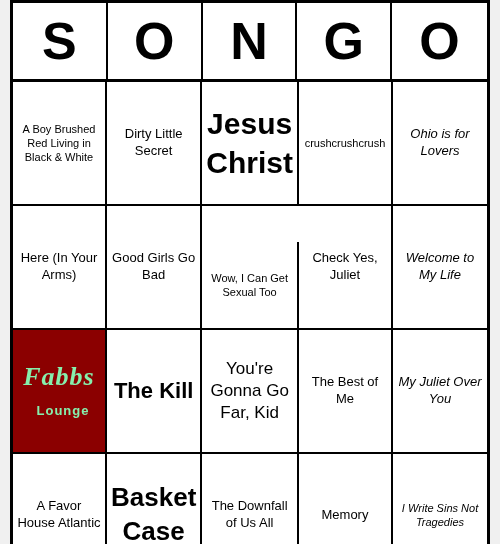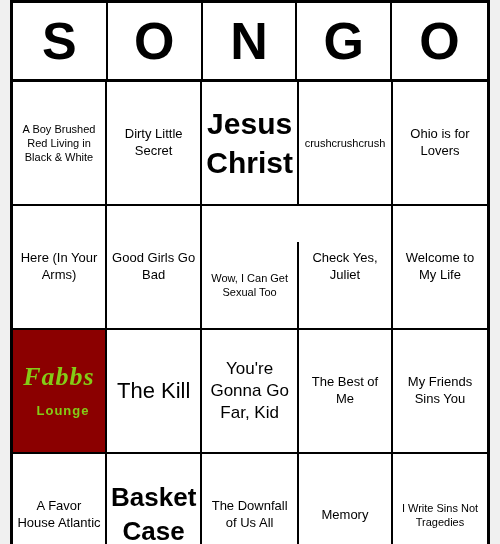--- a/index.html
+++ b/index.html
@@ -45,27 +45,28 @@
       align-items: center;
       justify-content: center;
       padding: 4px;
       text-align: center;
       font-size: 13px;
       line-height: 1.3;
       position: relative;
     }
     .bingo-cell:nth-child(5n) {
       border-right: none;
+      font-style: italic;
     }
     .bingo-cell:nth-child(n+21) {
       border-bottom: none;
     }
     .free-space {
       background: #8B0000;
-      color: #84cc16;
+      color: #86efac;
       font-size: 22px;
       font-weight: bold;
       font-family: 'Times New Roman', serif;
       font-style: italic;
       letter-spacing: 1px;
     }
   </style>
 </head>
 <body>
 
@@ -84,23 +85,23 @@
       <div class="bingo-cell" style="font-size: 11px;">crushcrushcrush</div>
       <div class="bingo-cell">Ohio is for Lovers</div>
       <div class="bingo-cell">Here (In Your Arms)</div>
       <div class="bingo-cell">Good Girls Go Bad</div>
       <div class="bingo-cell" style="font-size: 11px; margin-top: 36px;">Wow, I Can Get Sexual Too</div>
       <div class="bingo-cell">Check Yes, Juliet</div>
       <div class="bingo-cell">Welcome to My Life</div>
       <div class="bingo-cell free-space">
         <div><span style="font-size:26px; font-style:italic; font-family: serif; font-weight:bold;">Fabbs</span><br><span style="font-size:13px; font-style:normal; font-family: Arial; margin-left: 8px;">Lounge</span></div>
       </div>
-      <div class="bingo-cell" style="font-size: 22px; font-weight: normal;">The Kill</div>
+      <div class="bingo-cell" style="font-size: 22px; font-weight: bold;">The Kill</div>
       <div class="bingo-cell" style="font-size: 17px;">You're Gonna Go Far, Kid</div>
       <div class="bingo-cell">The Best of Me</div>
-      <div class="bingo-cell">My Friends Sins You</div>
+      <div class="bingo-cell">My Juliet Over You</div>
       <div class="bingo-cell">A Favor House Atlantic</div>
       <div class="bingo-cell" style="font-size: 26px; font-weight: bold;">Basket Case</div>
       <div class="bingo-cell">The Downfall of Us All</div>
       <div class="bingo-cell">Memory</div>
       <div class="bingo-cell" style="font-size: 11px;">I Write Sins Not Tragedies</div>
     </div>
 </div>
 
 </body></html>

